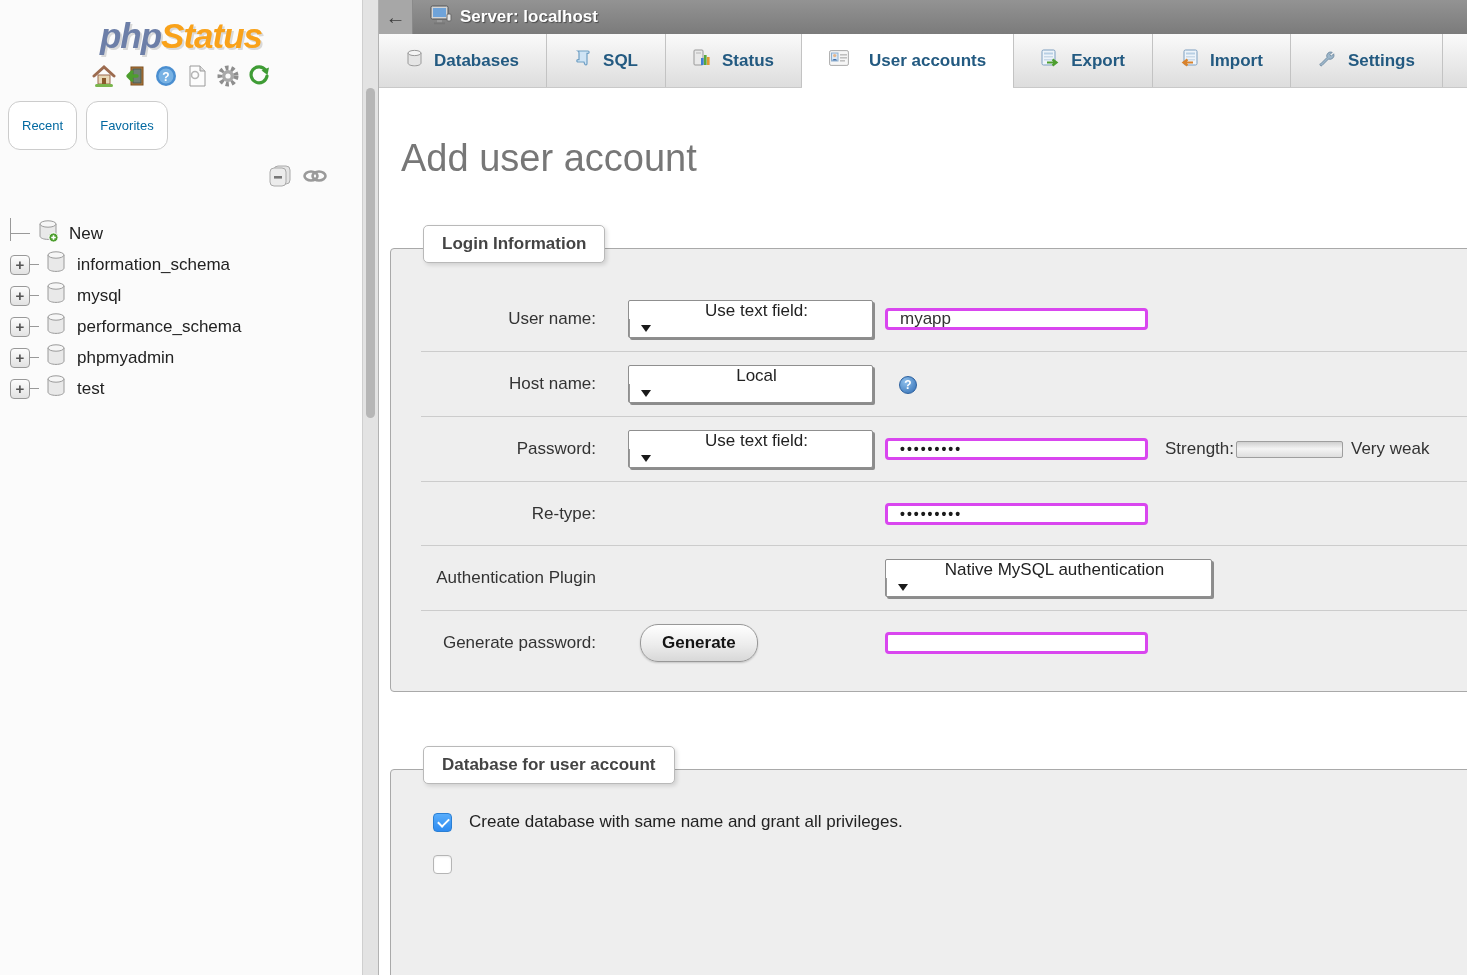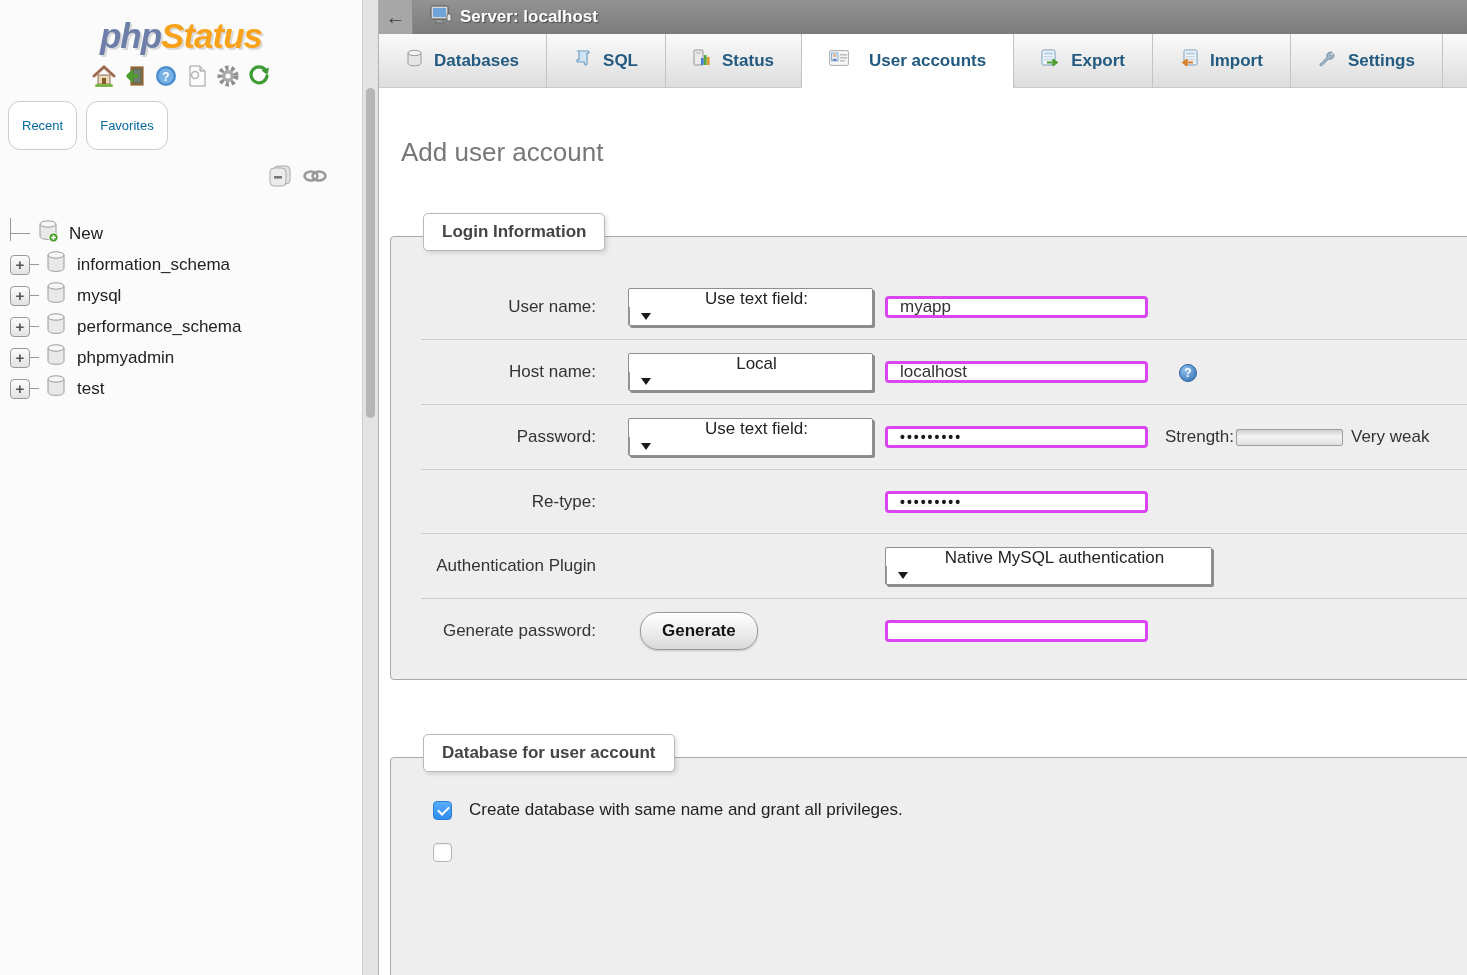--- a/index.html
+++ b/index.html
@@ -44,21 +44,21 @@
   #backbox { width:34px; background:#a7a7a7; border-right:1px solid #8a8a8a; display:flex; align-items:center; justify-content:center; font-size:20px; color:#3c3c3c; cursor:pointer; }
   #server-title { display:flex; align-items:center; gap:8px; padding-left:17px; color:#fff; font-weight:bold; font-size:17px; text-shadow:1px 1px 1px #4a4a4a; }
 
   #tabs { height:54px; flex:0 0 54px; display:flex; background:linear-gradient(#fafafa,#dddddd); border-bottom:1px solid #c9c9c9; }
   .tab { display:flex; align-items:center; gap:11px; padding:0 27px; border-right:1px solid #c3c3c3;
     font-weight:bold; font-size:17px; color:#235a81; cursor:pointer; white-space:nowrap; position:relative; }
   .tab.active { background:#fff;gap:20px; }
   .tab.active::after { content:''; position:absolute; left:0; right:0; bottom:-1px; height:1px; background:#fff; }
 
   #content { flex:1; position:relative; overflow:hidden; }
-  h1.page-title { font-size:26px; font-weight:400; color:#777; margin:49px 0 0 22px; }
+  h1.page-title { font-size:38px; font-weight:400; color:#777; margin:49px 0 0 22px; }
 
   .pma-fieldset { position:relative; margin-left:11px; width:1170px; background:#eee;
     border:1px solid #a9a9a9; border-radius:4px; }
   #login-fieldset { margin-top:68px; padding:38px 0 16px 30px; }
   #db-fieldset { margin-top:77px; padding:42px 0 0 30px; height:310px; }
   .legend { position:absolute; top:-24px; left:32px; background:#fff; border:1px solid #b9b9b9; border-radius:5px;
     padding:8px 18px; font-size:17px; font-weight:bold; color:#444; box-shadow:2px 2px 4px rgba(0,0,0,0.13); white-space:nowrap; }
 
   .form-row { display:grid; grid-template-columns:207px 257px 280px auto; align-items:center; padding:13px 0; border-bottom:1px solid #ccc; min-height:64px; }
   .form-row.last { border-bottom:none; }
@@ -359,21 +359,20 @@
       </div>
 
       <div class="form-row">
         <div class="flabel">Host name:</div>
         <div>
             <div class="pma-select">
           <span class="val">Local</span>
           <span class="dd"></span>
         </div>
           </div>
-        <div><input class="text-input" type="text" value="localhost" style=""></div>
         <div><span class="help-icon">?</span></div>
       </div>
 
       <div class="form-row">
         <div class="flabel">Password:</div>
         <div>
             <div class="pma-select">
           <span class="val">Use text field:</span>
           <span class="dd"></span>
         </div>

